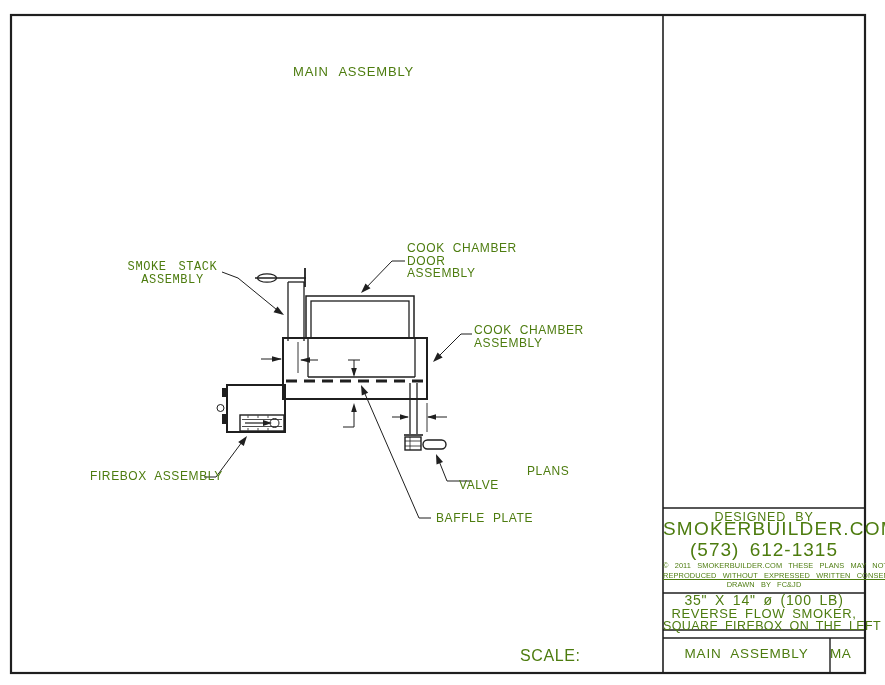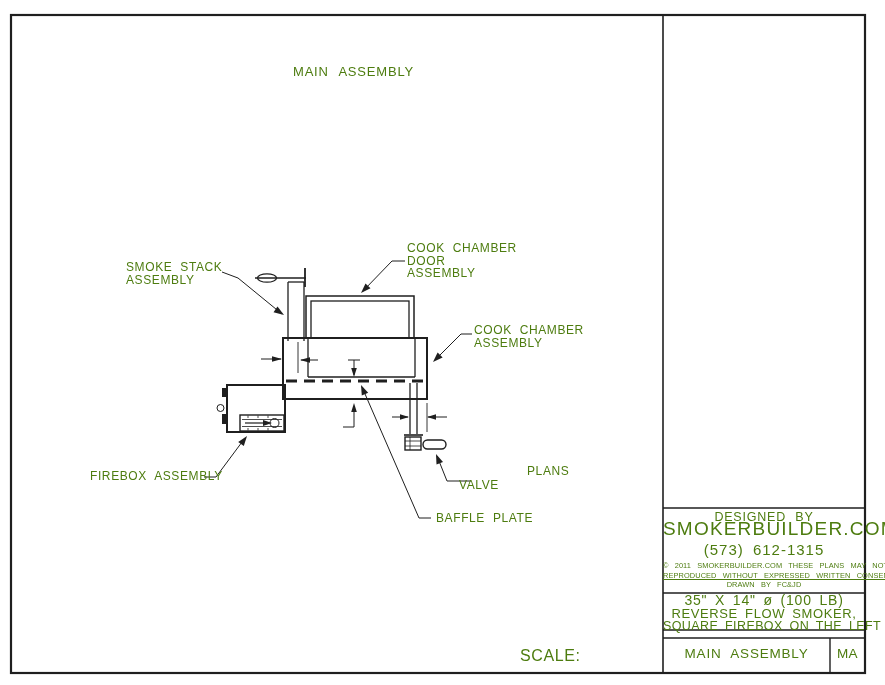--- a/index.html
+++ b/index.html
@@ -11,34 +11,34 @@
   }
   .lbl{
     position:absolute;
     font-size:12px;
     letter-spacing:.6px;
     word-spacing:4px;
     line-height:12.6px;
     white-space:nowrap;
     color:#4d7c0f;
   }
-  .lbl.right{text-align:left;}
+  .lbl.right{text-align:center;font-family:Liberation Mono, monospace;}
   svg{position:absolute;left:0;top:0;}
   
   .tb{position:absolute;left:663px;width:202px;text-align:center;}
   .tb-designed{top:511px;font-size:12.5px;letter-spacing:.8px;word-spacing:5px;}
   .tb-company{top:523px;font-size:19px;letter-spacing:1.2px;}
-  .tb-phone{top:544px;font-size:15px;letter-spacing:1px;}
+  .tb-phone{top:544px;font-size:19px;letter-spacing:1px;}
   .tb-fine{top:561px;font-size:7.4px;line-height:9.6px;letter-spacing:.1px;}
   .tb-fine .u{text-decoration:underline;}
   .tb-spec1{top:594px;font-size:14px;letter-spacing:.8px;word-spacing:3px;}
   .tb-spec2{top:608px;font-size:13px;letter-spacing:.6px;word-spacing:3px;}
   .tb-spec3{top:620px;font-size:12.5px;letter-spacing:.4px;word-spacing:3px;}
   .tb-title{left:663px;width:167px;top:648px;font-size:13.5px;position:absolute;text-align:center;letter-spacing:.8px;word-spacing:5px;}
-  .tb-code{left:830px;width:35px;top:648px;font-size:13.5px;position:absolute;text-align:center;letter-spacing:.5px;}
+  .tb-code{left:830px;width:14px;top:648px;font-size:13.5px;position:absolute;text-align:center;letter-spacing:.5px;}
   .scale{left:520px;top:650px;font-size:16px;letter-spacing:.6px;}
   .main-title{left:293px;top:66px;font-size:13px;letter-spacing:.8px;word-spacing:6px;}
 </style>
 </head>
 <body>
 
 <svg width="885" height="685" viewBox="0 0 885 685" stroke="#1f1f1f" fill="none" stroke-width="1.3">
 
   <g>
     <rect x="11" y="15" width="854" height="658" stroke-width="2.2"></rect>

